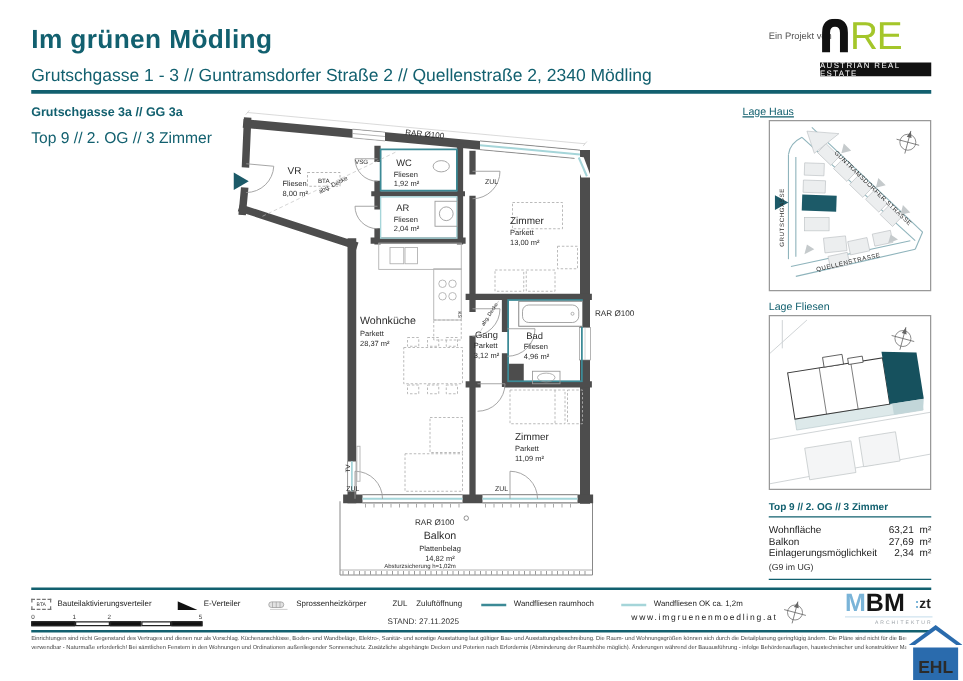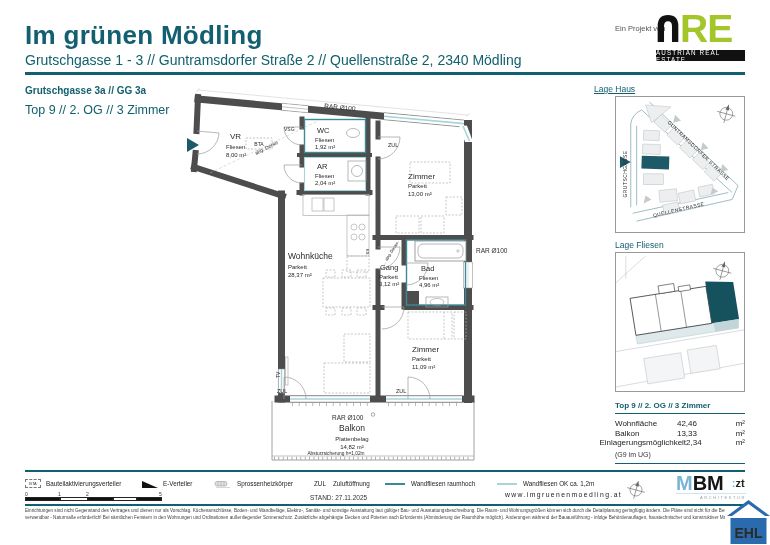--- a/index.html
+++ b/index.html
@@ -5,38 +5,38 @@
   :root{
     --teal:#12606f; --teal-mid:#3c8a96; --teal-light:#a5d5d9;
     --wall:#4d4d4d; --are-green:#a4c62a; --mbm-blue:#7ab4d8;
     --ehl-blue:#2a6bad; --hl:#1c5a68; --mapline:#8fb4bc;
   }
   *{box-sizing:border-box;margin:0;padding:0;}
   html,body{width:770px;height:545px;}
   body{position:relative;background:#fff;font-family:"Liberation Sans",sans-serif;overflow:hidden;color:#222;}
   .abs{position:absolute;}
   svg text{font-family:"Liberation Sans",sans-serif;fill:#2b2b2b;}
-  .page-title{left:25px;top:20px;font-size:26px;font-weight:bold;color:var(--teal);letter-spacing:.3px;}
+  .page-title{left:25px;top:20px;font-size:21px;font-weight:bold;color:var(--teal);letter-spacing:.3px;}
   .page-subtitle{left:25px;top:52px;font-size:14px;color:var(--teal);}
   .project-note{left:615px;top:24px;font-size:7.5px;color:#555;}
   .are-logo{left:656px;top:15px;display:flex;align-items:flex-end;}
-  .are-re{font-size:39px;line-height:26px;font-weight:bold;color:var(--are-green);letter-spacing:-1px;}
+  .are-re{font-size:31px;line-height:26px;font-weight:normal;color:var(--are-green);letter-spacing:-1px;}
   .are-bar{left:656px;top:50px;width:89px;height:11px;background:#111;color:#fff;font-size:6.3px;letter-spacing:1.1px;display:flex;align-items:center;justify-content:center;}
   .rule{background:var(--teal);height:3px;left:25px;width:720px;}
   .rule.thin{height:2px;}
   .plan-h1{left:25px;top:85px;font-size:10px;font-weight:bold;color:var(--teal);}
   .plan-h2{left:25px;top:103px;font-size:12.5px;color:var(--teal);}
   .side-title{font-size:8.5px;color:var(--teal);}
   .map-box{border:1px solid #999;background:#fff;}
   .unit-info{left:615px;top:401px;width:130px;}
   .ui-title{font-size:8px;font-weight:bold;color:var(--teal);padding-bottom:3px;border-bottom:1px solid var(--teal);margin-bottom:5px;}
   .ui-row{display:flex;font-size:8px;line-height:9.5px;color:#222;justify-content:flex-end;}
   .ui-row .l{flex:1;}
   .ui-row .v{width:26px;text-align:right;}
-  .ui-row .u{width:14px;text-align:right;margin-left:34px;}
+  .ui-row .u{width:14px;text-align:right;}
   .ui-note{font-size:7px;color:#333;margin-top:3px;}
   .ui-rule{border-top:1px solid var(--teal);margin-top:5px;}
   .leg-label{font-size:6.3px;color:#222;top:480px;}
   .leg-prefix{font-size:6.3px;color:#222;top:480px;}
   .leg-line{height:2px;top:483px;width:20px;}
   .stand{font-size:6.5px;color:#333;}
   .website{font-size:6.8px;letter-spacing:1.4px;color:#222;}
   .mbm{left:676px;top:474px;width:70px;}
   .mbm-row{display:flex;align-items:flex-end;line-height:18px;}
   .mbm-m{font-size:20px;font-weight:bold;color:var(--mbm-blue);}
@@ -333,26 +333,26 @@
         <line x1="-9.5" x2="9.5"></line>
       <polygon points="0,-9.5 -2,-4 2,-4" fill="#666" stroke="none"></polygon>
     </g>
   </g>
 </svg>
 
 <div class="abs unit-info">
   <div class="ui-title">Top 9 // 2. OG // 3 Zimmer</div>
   <div class="ui-row">
     <span class="l">Wohnfläche</span>
-    <span class="v">42,46</span>
+    <span class="v">63,21</span>
     <span class="u">m²</span>
   </div>
   <div class="ui-row">
     <span class="l">Balkon</span>
-    <span class="v">13,33</span>
+    <span class="v">27,69</span>
     <span class="u">m²</span>
   </div>
   <div class="ui-row">
     <span class="l">Einlagerungsmöglichkeit</span>
     <span class="v">2,34</span>
     <span class="u">m²</span>
   </div>
   <div class="ui-note">(G9 im UG)</div>
   <div class="ui-rule"></div>
 </div>

